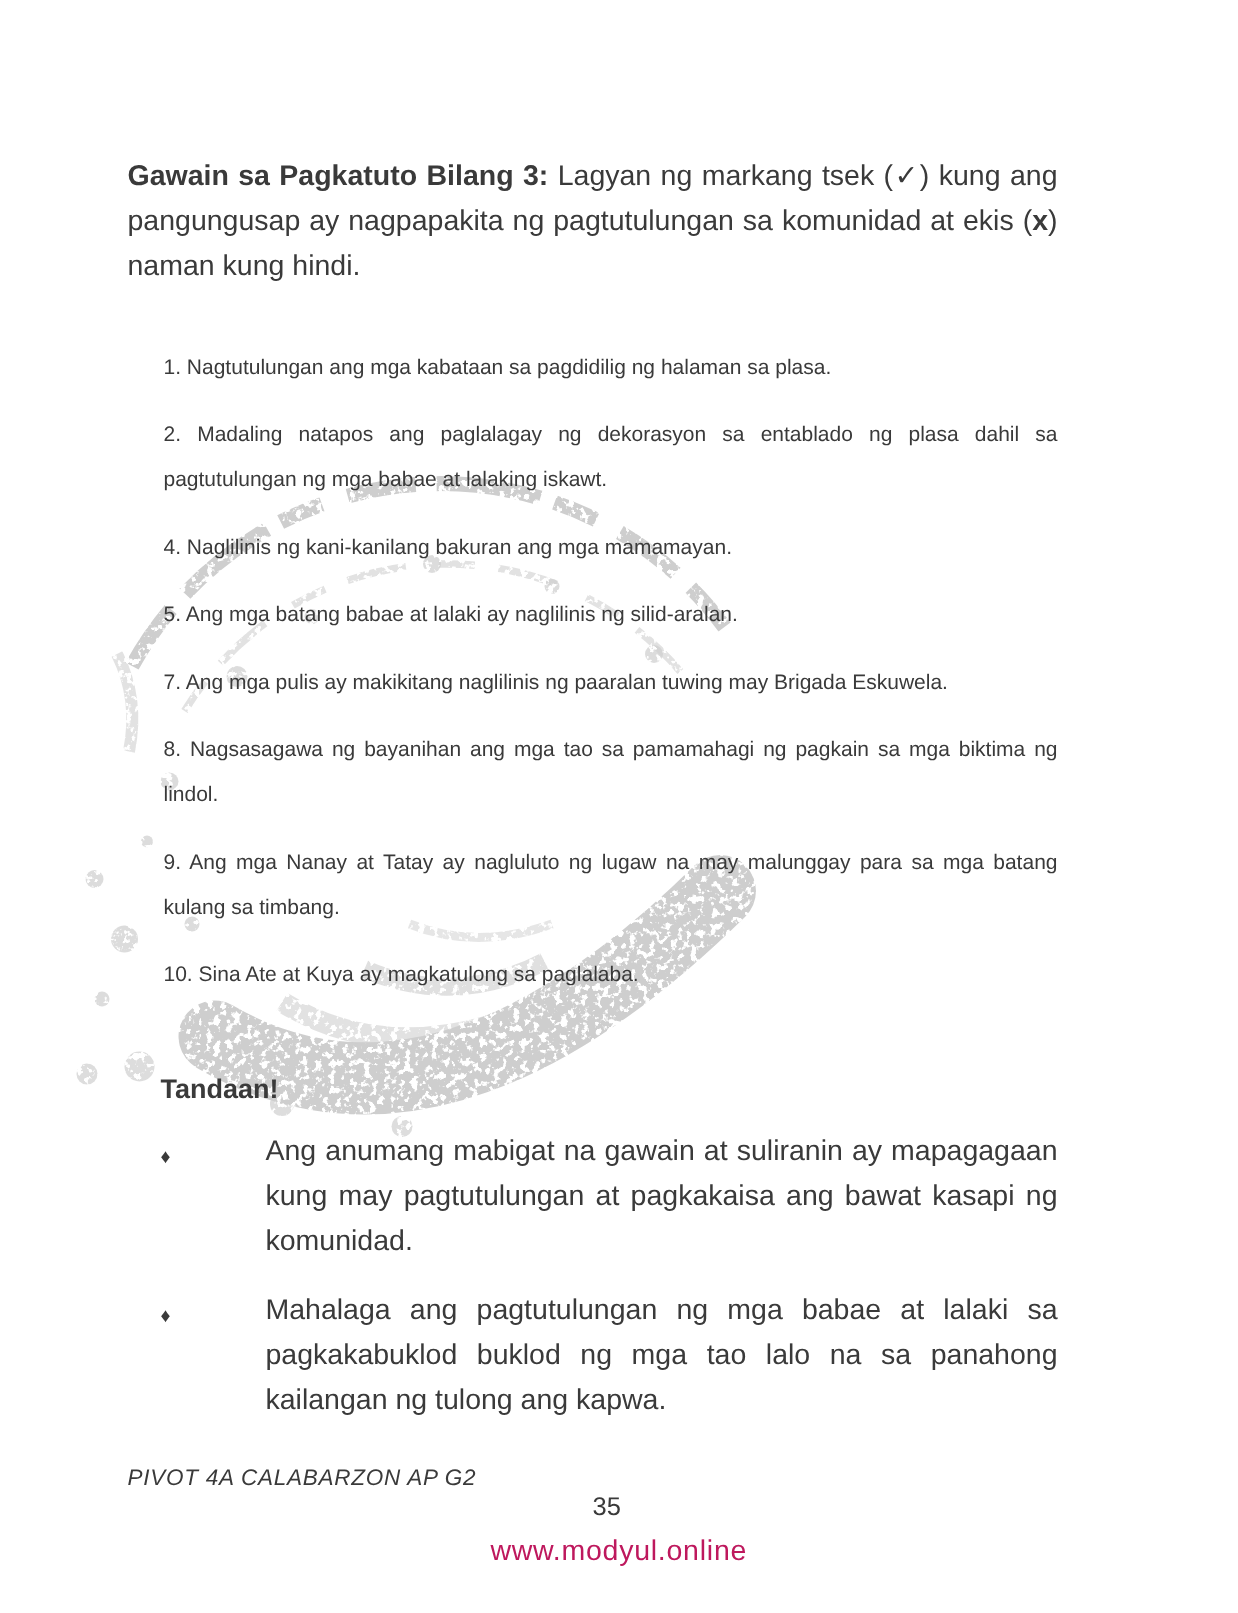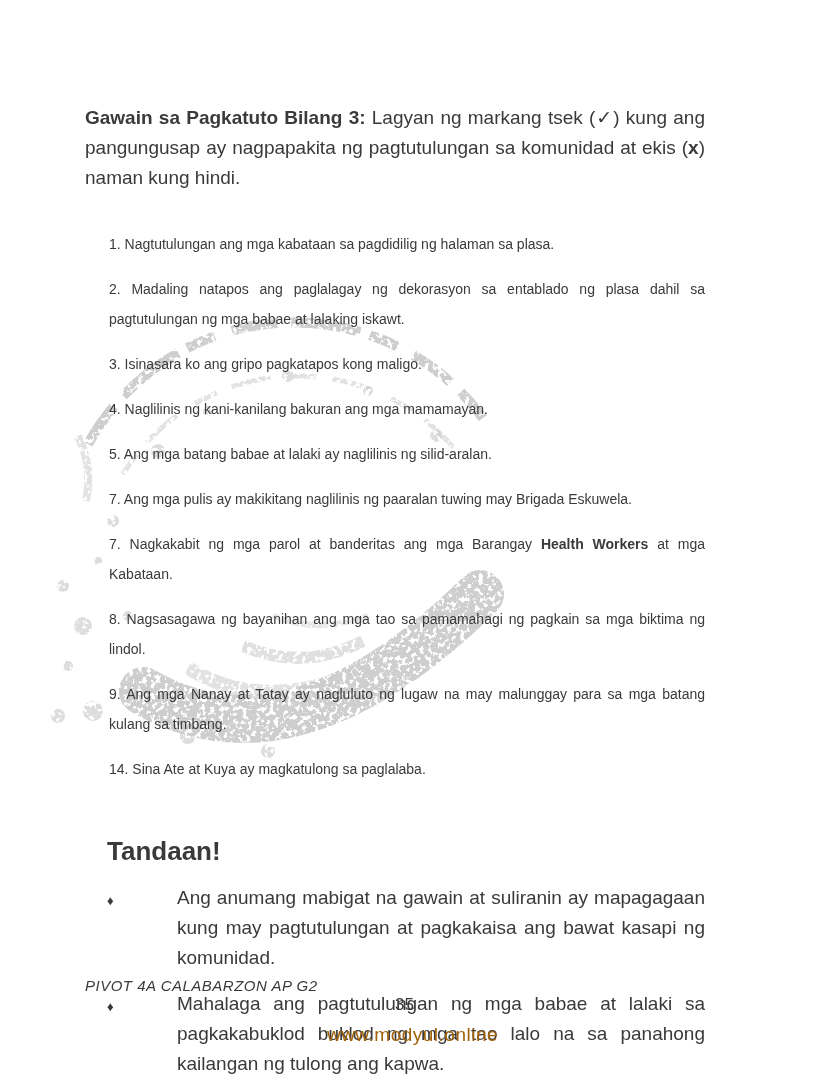--- a/index.html
+++ b/index.html
@@ -37,21 +37,21 @@
     font-size: 14px;
     line-height: 30px;
     text-align: justify;
     margin: 0 0 15px 0;
     padding-left: 24px;
   }
   .items .bold { font-weight: bold; }
   .tandaan { margin-top: 52px; padding-left: 22px; }
   .tandaan-title {
     font-weight: bold;
-    font-size: 26px;
+    font-size: 18px;
     margin: 0 0 16px 0;
   }
   .bullet {
     display: flex;
     margin: 0 0 16px 0;
     font-size: 19px;
     line-height: 30px;
   }
   .bullet-glyph {
     flex: none;
@@ -80,21 +80,21 @@
     font-size: 17px;
     font-style: normal;
     margin-top: 20px;
   }
   .site-watermark {
     position: absolute;
     left: 0;
     top: 1024px;
     width: 100%;
     text-align: center;
-    color: #a16207;
+    color: #be185d;
     font-size: 19px;
     letter-spacing: 0.5px;
   }
 </style>
 </head>
 <body>
 
 <div class="page">
 
   <svg class="stamp" viewBox="0 0 470 445" aria-hidden="true">
@@ -133,28 +133,26 @@
     </g>
   </svg>
 
   <div class="content">
 
     <p class="intro"><span class="bold">Gawain sa Pagkatuto Bilang 3:</span><span> Lagyan ng markang tsek (✓) kung ang pangungusap ay nagpapakita ng pagtutulungan sa komunidad at ekis (</span><span class="bold">x</span><span>) naman kung hindi.</span></p>
 
     <div class="items">
       <p>1. Nagtutulungan ang mga kabataan sa pagdidilig ng halaman sa plasa.</p>
       <p>2. Madaling natapos ang paglalagay ng dekorasyon sa entablado ng plasa dahil sa pagtutulungan ng mga babae at lalaking iskawt.</p>
-      <p>3. Isinasara ko ang gripo pagkatapos kong maligo.</p>
       <p>4. Naglilinis ng kani-kanilang bakuran ang mga mamamayan.</p>
       <p>5. Ang mga batang babae at lalaki ay naglilinis ng silid-aralan.</p>
       <p>7. Ang mga pulis ay makikitang naglilinis ng paaralan tuwing may Brigada Eskuwela.</p>
-      <p><span>7. Nagkakabit ng mga parol at banderitas ang mga Barangay </span><span class="bold">Health Workers</span><span> at mga Kabataan.</span></p>
       <p>8. Nagsasagawa ng bayanihan ang mga tao sa pamamahagi ng pagkain sa mga biktima ng lindol.</p>
       <p>9. Ang mga Nanay at Tatay ay nagluluto ng lugaw na may malunggay para sa mga batang kulang sa timbang.</p>
-      <p>14. Sina Ate at Kuya ay magkatulong sa paglalaba.</p>
+      <p>10. Sina Ate at Kuya ay magkatulong sa paglalaba.</p>
     </div>
 
     <div class="tandaan">
       <p class="tandaan-title">Tandaan!</p>
       <div class="bullet">
         <span class="bullet-glyph">♦</span>
         <span class="bullet-text">Ang anumang mabigat na gawain at suliranin ay mapagagaan kung may pagtutulungan at pagkakaisa ang bawat kasapi ng komunidad.</span>
       </div>
       <div class="bullet">
         <span class="bullet-glyph">♦</span>

